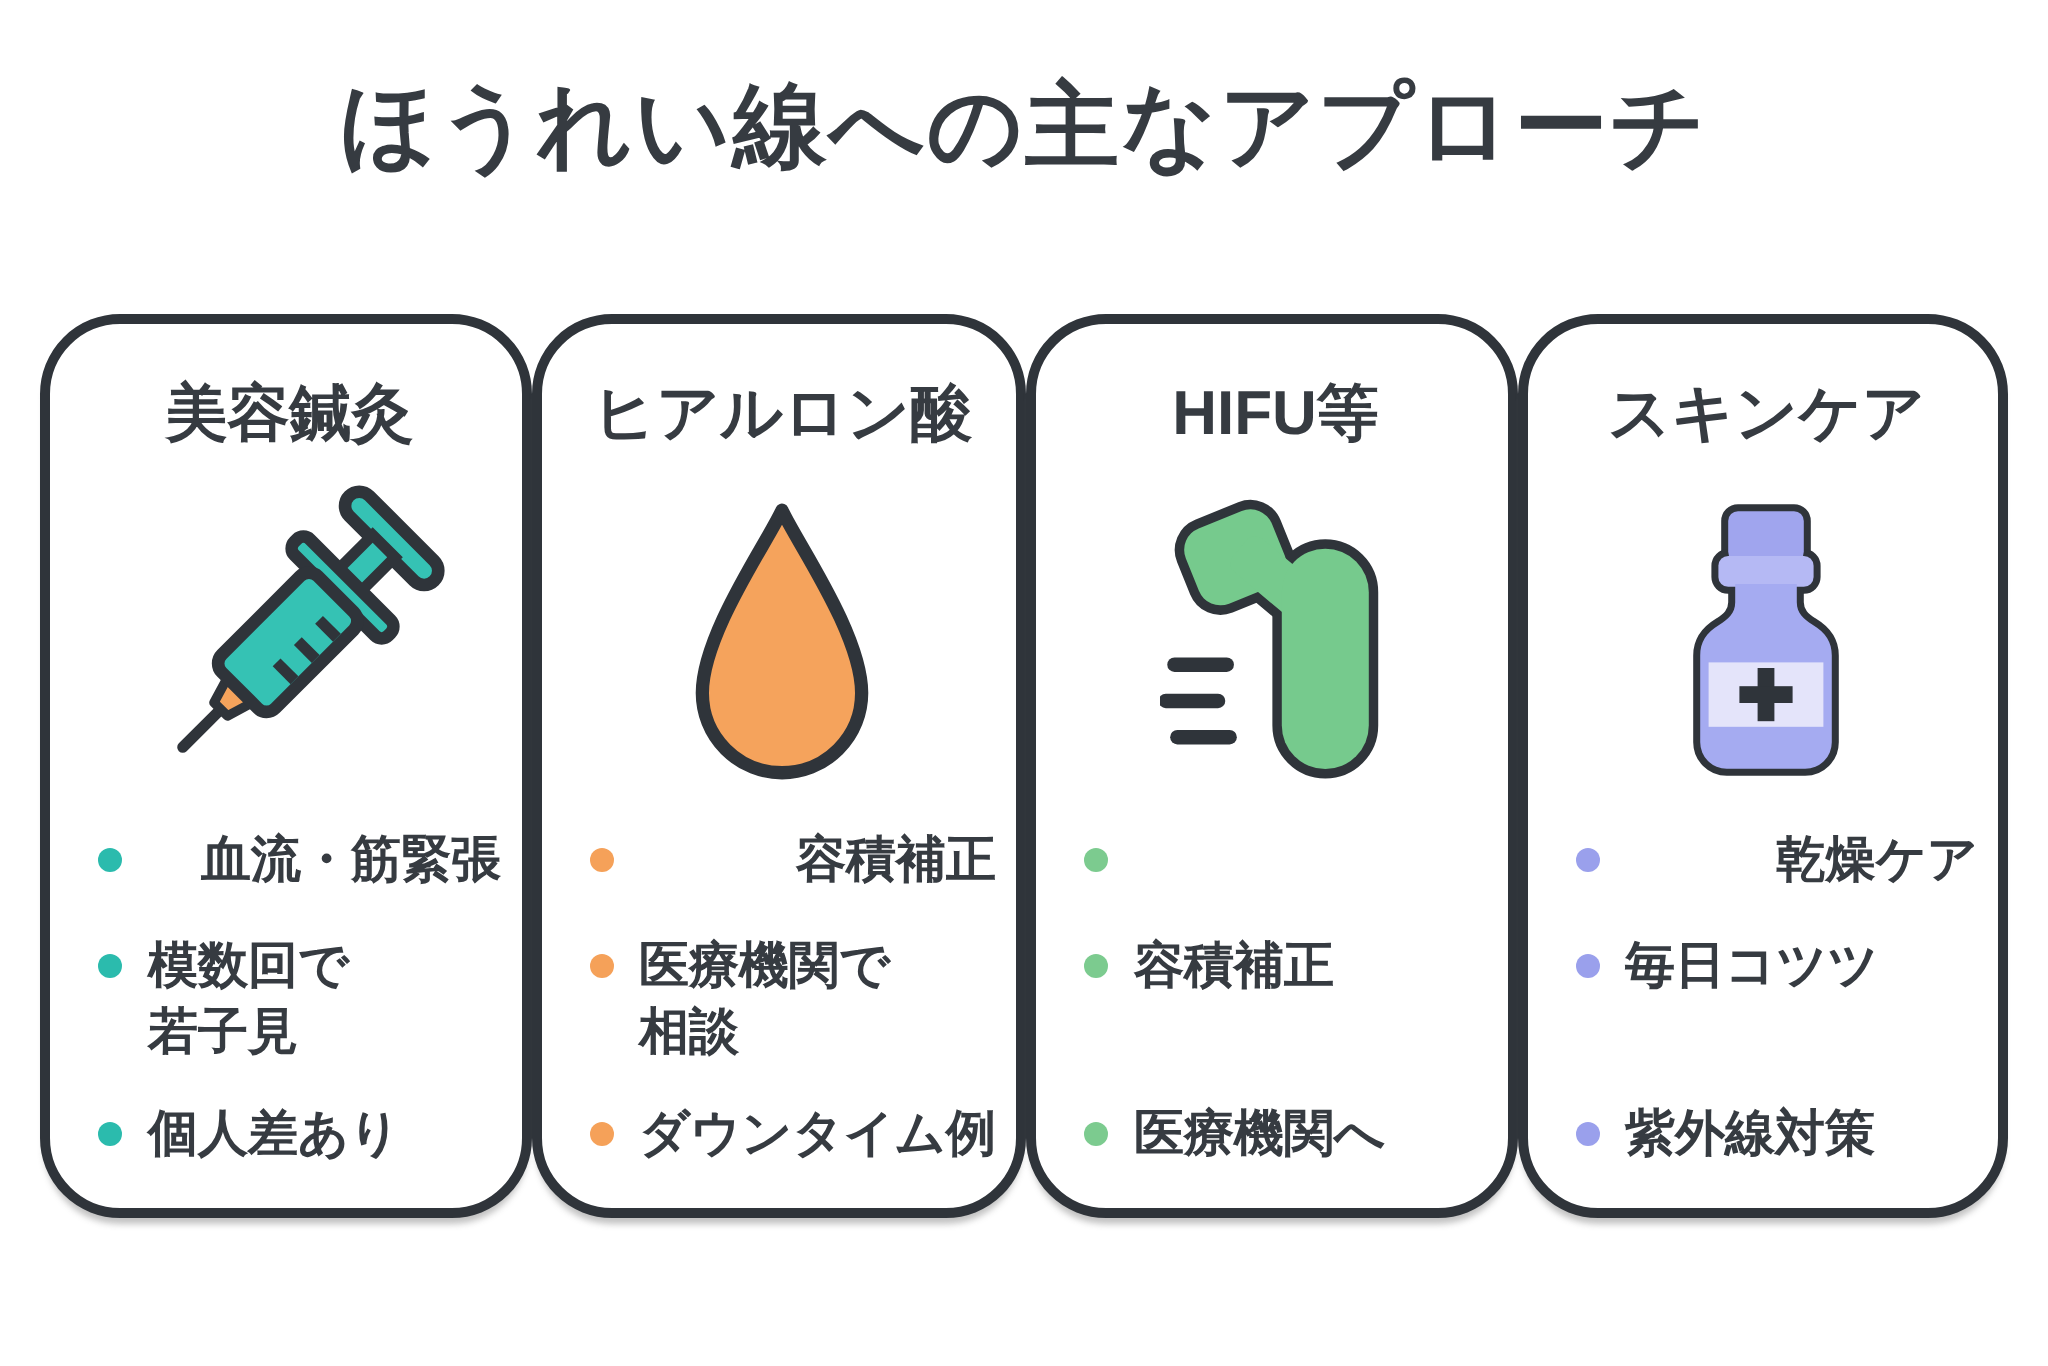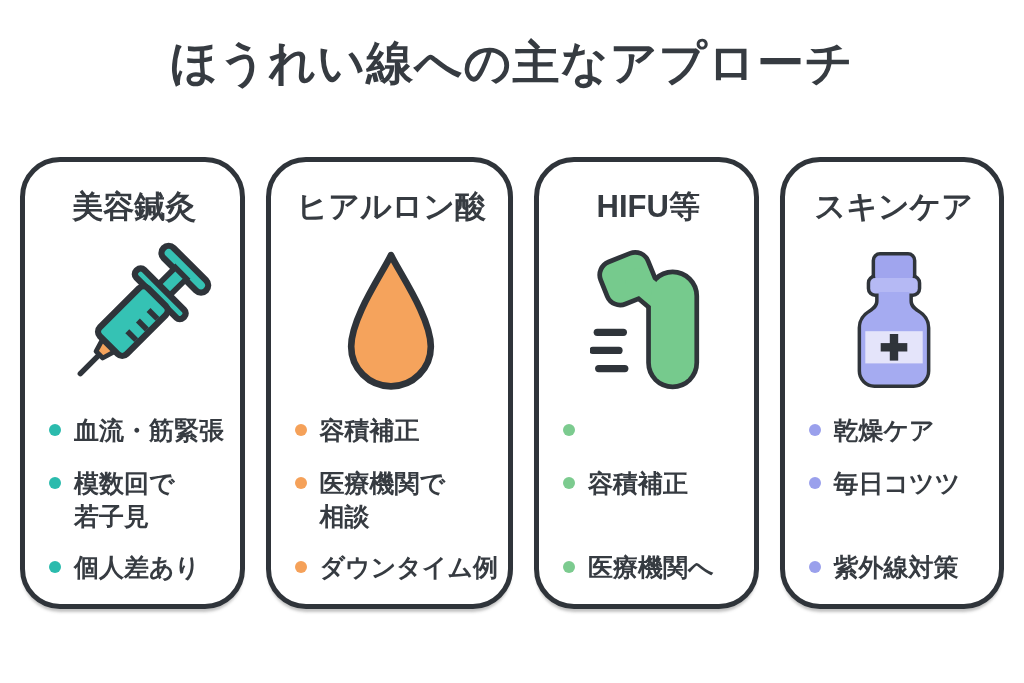--- a/index.html
+++ b/index.html
@@ -17,21 +17,20 @@
     margin:34px 0 0;
     text-align:center;
     font-size:47px;
     font-weight:700;
     letter-spacing:1px;
     color:var(--c-text,#363b41);
     line-height:1.25;
   }
   .cards{
     display:flex;
-    gap:21px;
     padding:0 20px;
     margin-top:64px;
   }
   .card{
     flex:1 1 0;
     height:452px;
     background:#ffffff;
     border:5px solid var(--c-card_border,#2f343a);
     border-radius:40px;
     box-shadow:0 5px 3px -2px rgba(120,120,120,.45);
@@ -54,21 +53,21 @@
     margin:6px 0 8px -8px;
   }
   ul.bullets{
     list-style:none;
     margin:0;padding:0 0 0 2px;
   }
   ul.bullets li{
     display:flex;
     align-items:flex-start;
   }
-  ul.bullets li:nth-child(1){min-height:53px;}
+  ul.bullets li:nth-child(1){min-height:53px;justify-content:space-between;}
   ul.bullets li:nth-child(2){min-height:84px;}
   .dot{
     width:12px;height:12px;border-radius:50%;
     flex:0 0 auto;
     margin:10px 13px 0 0;
     background:#999;
   }
   .bullet-text{
     font-size:25px;
     font-weight:700;

